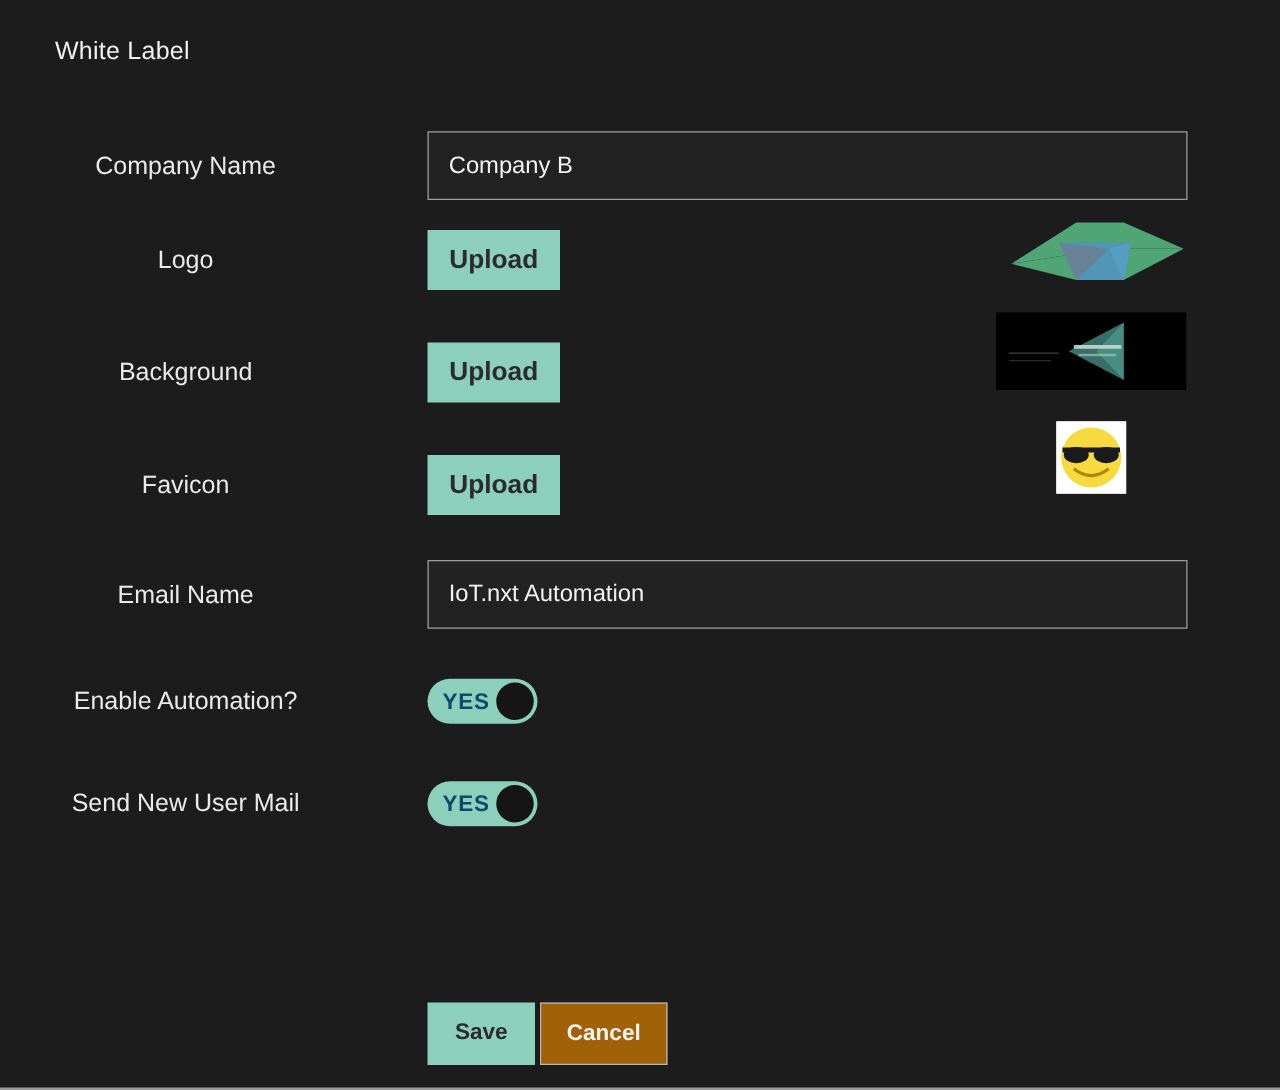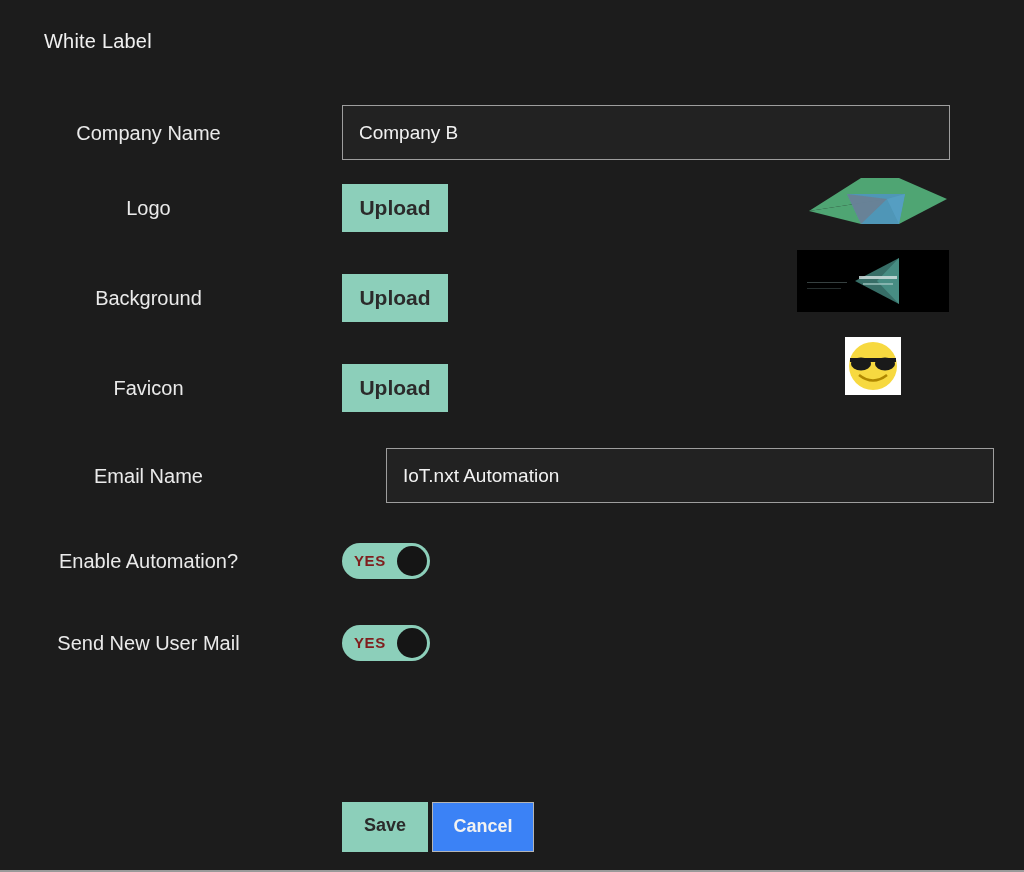--- a/index.html
+++ b/index.html
@@ -132,23 +132,23 @@
     cursor: pointer;
     display: block;
     border: none;
     padding: 0;
   }
   .toggle-label {
     position: absolute;
     left: 12px;
     top: 0;
     line-height: 36px;
-    font-size: 15px;
+    font-size: 18px;
     font-weight: 700;
-    color: #7f1d1d;
+    color: #0c4a6e;
     letter-spacing: 0.6px;
   }
   .toggle-knob {
     position: absolute;
     right: 3px;
     top: 3px;
     width: 30px;
     height: 30px;
     border-radius: 50%;
     background: #151515;
@@ -175,21 +175,21 @@
     line-height: 46px;
     text-align: center;
     cursor: pointer;
     padding: 0;
   }
 
   .cancel-btn {
     margin-left: 4px;
     width: 102px;
     height: 50px;
-    background: #3b82f6;
+    background: #a16207;
     border: 1px solid #b5b5b5;
     color: #f2f2f2;
     font-family: "Liberation Sans", sans-serif;
     font-size: 18px;
     font-weight: 700;
     line-height: 46px;
     text-align: center;
     cursor: pointer;
     padding: 0;
   }
@@ -255,21 +255,21 @@
             <rect x="5" y="21" width="46" height="4" fill="#1a1a1a"></rect>
             <ellipse cx="16" cy="27" rx="10" ry="6.5" fill="#1a1a1a"></ellipse>
             <ellipse cx="40" cy="27" rx="10" ry="6.5" fill="#1a1a1a"></ellipse>
             <path d="M14 38 Q28 49 42 38" stroke="#b08800" stroke-width="2.5" fill="none"></path>
           </svg>
         </div>
       </div>
     </div>
 
 
-    <div class="form-row" style="margin-bottom:40px;gap:44px;">
+    <div class="form-row" style="margin-bottom:40px;">
       <div class="row-label" style="padding-top:18px;">Email Name</div>
       <div class="row-control">
         <div class="text-input" placeholder="Email Name">IoT.nxt Automation</div>
       </div>
     </div>
 
     <div class="form-row" style="margin-bottom:46px;">
       <div class="row-label" style="padding-top:8px;">Enable Automation?</div>
       <div class="row-control">
         <div class="toggle">

